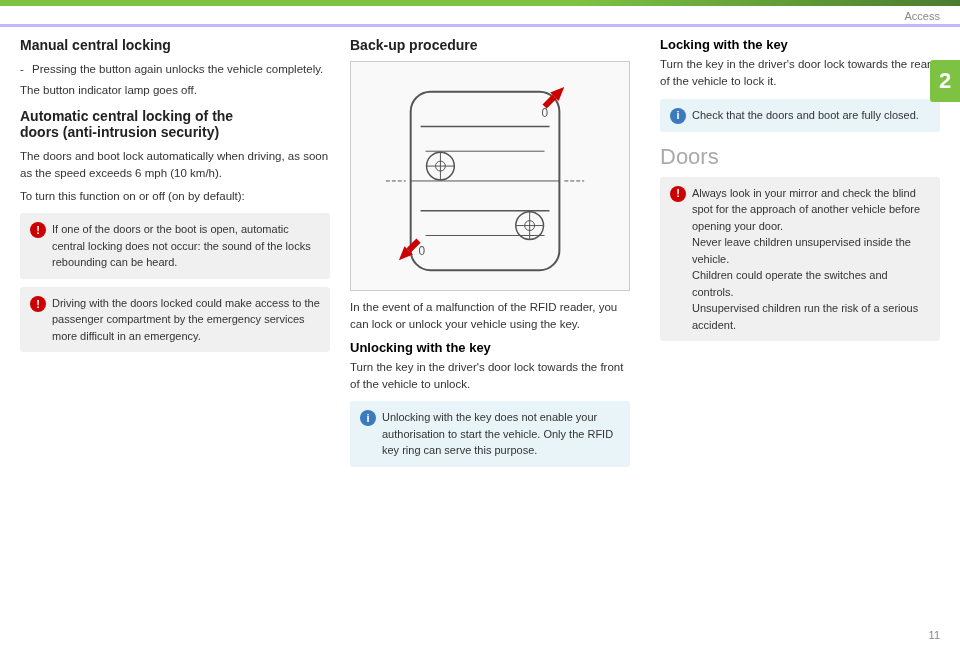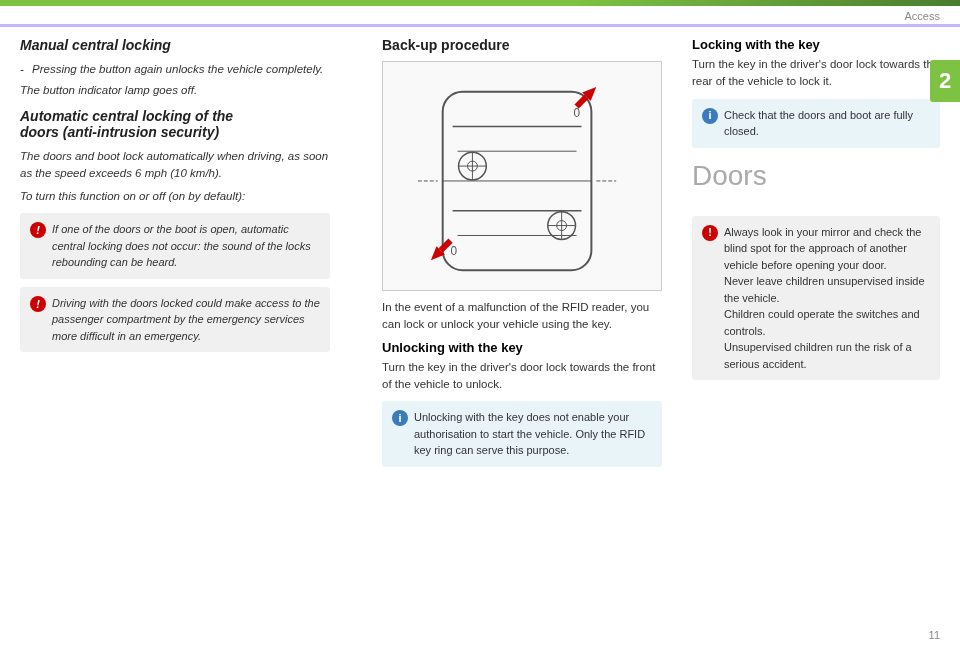--- a/index.html
+++ b/index.html
@@ -53,28 +53,26 @@
       display: flex;
       padding: 10px 20px 10px 20px;
       gap: 20px;
       height: calc(649px - 30px);
     }
 
     
     .left-col {
       width: 310px;
       flex-shrink: 0;
-      font-style: italic;
     }
 
     
     .mid-col {
       width: 280px;
       flex-shrink: 0;
-      margin-left: 32px;
     }
 
     
     .right-col {
       flex: 1;
       padding-left: 10px;
     }
 
     h2 {
       font-size: 14px;
@@ -165,24 +163,24 @@
       height: 230px;
       position: relative;
       border: 1px solid #ccc;
       margin-bottom: 8px;
       overflow: hidden;
       background: #f9f9f9;
     }
 
     
     .doors-heading {
-      font-size: 28px;
+      font-size: 22px;
       font-weight: 300;
       color: #aaa;
-      margin-bottom: 24px;
+      margin-bottom: 7px;
     }
     .mt-8 { margin-top: 8px; }
     .mt-12 { margin-top: 12px; }
 
     
     .page-number {
       position: absolute;
       bottom: 8px;
       right: 20px;
       font-size: 11px;

